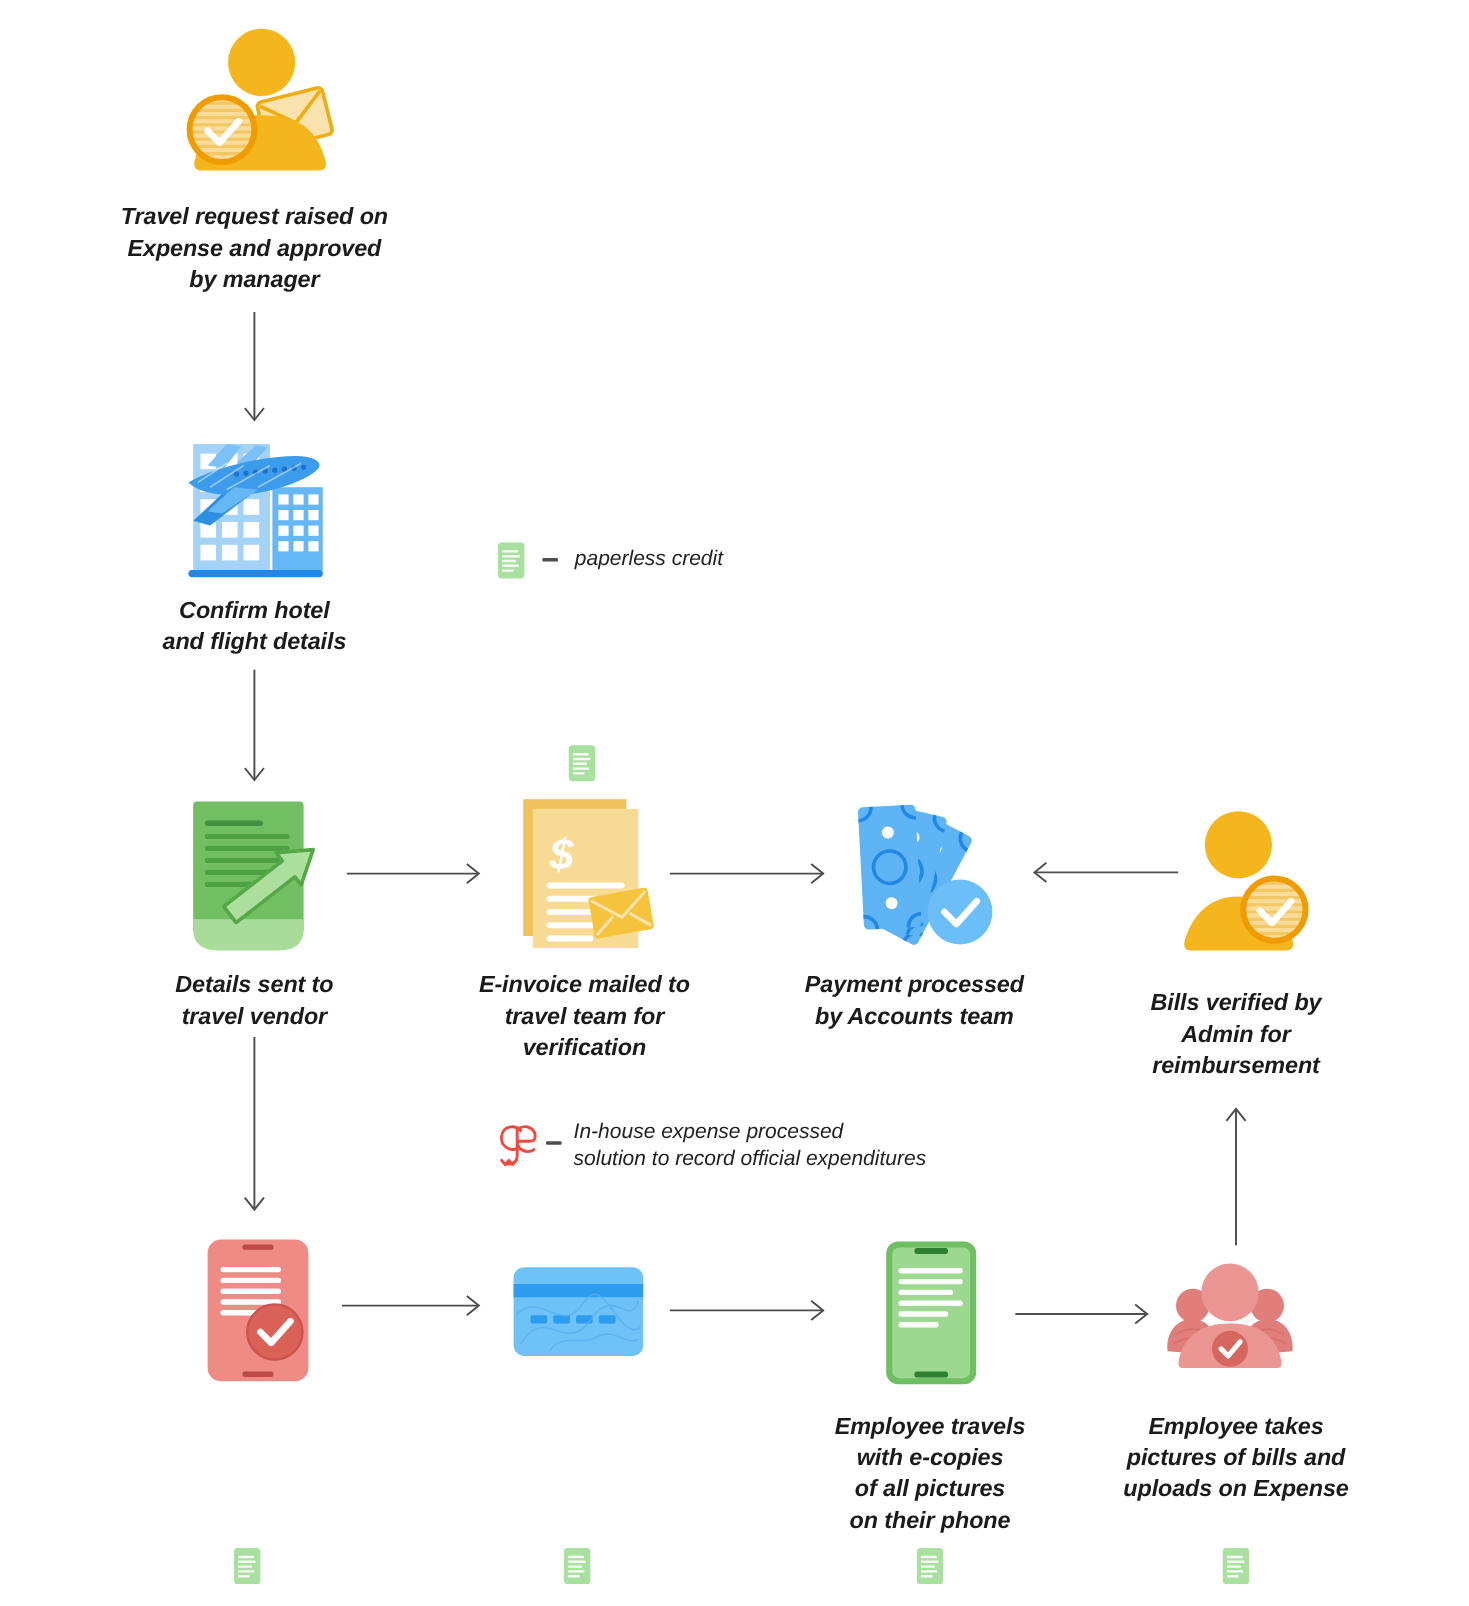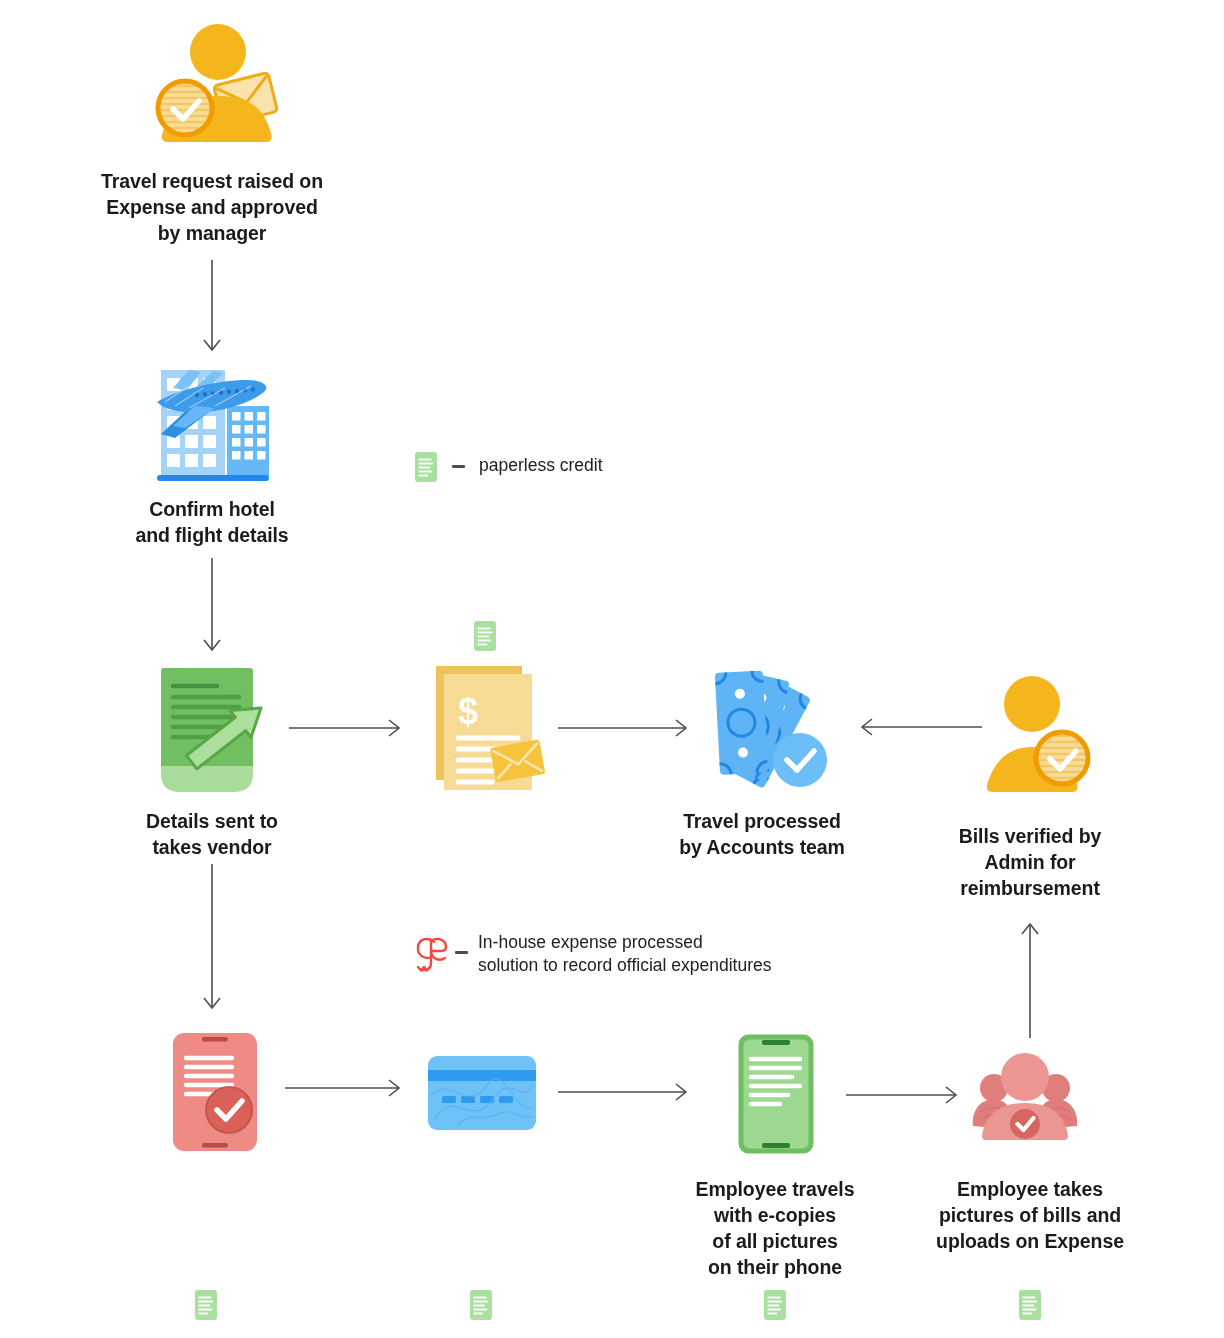--- a/index.html
+++ b/index.html
@@ -1,17 +1,17 @@
 <!DOCTYPE html>
 <html><head>
 <meta charset="utf-8">
 <style>
   html,body{margin:0;padding:0;background:#fff;}
   .canvas{position:relative;width:1136px;height:1338px;background:#ffffff;overflow:hidden;
-          font-family:"Liberation Sans",sans-serif;}
+          font-family:"Liberation Sans",sans-serif;font-style:italic;}
   .icon{position:absolute;}
   .icon svg{display:block;overflow:visible;}
   .step-label{position:absolute;width:300px;text-align:center;font-weight:700;
               font-size:19.5px;line-height:26px;color:#1b1b1b;white-space:pre-line;
               letter-spacing:-0.1px;}
   .legend-text{position:absolute;font-weight:400;font-size:17.5px;line-height:23px;
                color:#212121;white-space:pre-line;}
   .legend-dash{position:absolute;width:13px;height:2.5px;background:#4d4d4f;border-radius:1px;}
   .arrow{position:absolute;}
   .arrow path{stroke:#4d4d4f;stroke-width:1.6;fill:none;}
@@ -133,21 +133,21 @@
       <rect x="4" y="2" width="92" height="110" rx="3" fill="#72BE63"></rect>
       <g stroke-linecap="round">
         <path d="M16 20 H60" stroke="#429040" stroke-width="4.5"></path>
         <path d="M16 31 H82 M16 41 H82 M16 51 H82 M16 61 H76 M16 71 H70" stroke="#4FA045" stroke-width="4.5"></path>
       </g>
       <path d="M4 100 L96 100 L96 108 Q96 126 76 126 L24 126 Q4 126 4 108 Z" fill="#A9DC9B"></path>
       <polygon points="104,42 73,44.6 78.3,51.3 29.4,89.5 39.8,102.9 88.7,64.7 94,71.4" fill="#ACDE9C" stroke="#55A748" stroke-width="3" stroke-linejoin="round"></polygon>
     </svg>
   </div>
   <div class="step-label" style="left:62px;top:808px">Details sent to
-takes vendor</div>
+travel vendor</div>
 
   <div class="arrow" style="left:289px;top:717px">
     <svg width="112" height="22">
         <path d="M0 11 H109"></path>
         <path d="M100 3 L110 11 L100 19"></path>
       </svg>
   </div>
 
   <div class="icon" style="left:474px;top:621px;width:22px;height:30px">
     <svg width="22" height="30" viewBox="0 0 22 30">
@@ -165,20 +165,23 @@
       <g stroke="#fff" stroke-width="5" stroke-linecap="round">
         <path d="M24 72 H84 M24 83 H84 M24 94 H84 M24 105 H84 M24 116 H58"></path>
       </g>
       <g transform="translate(56,82) rotate(-10)">
         <rect x="0" y="0" width="50" height="35" rx="3" fill="#F6C43C"></rect>
         <path d="M2 3 L25 21 L48 3" fill="none" stroke="#F9E3B3" stroke-width="2.5" stroke-linejoin="round"></path>
         <path d="M2 32 L18 19 M48 32 L32 19" fill="none" stroke="#F9E3B3" stroke-width="2.5"></path>
       </g>
     </svg>
   </div>
+  <div class="step-label" style="left:337px;top:808px">E-invoice mailed to
+travel team for
+verification</div>
 
   <div class="arrow" style="left:558px;top:717px">
     <svg width="130" height="22">
         <path d="M0 11 H127"></path>
         <path d="M118 3 L128 11 L118 19"></path>
       </svg>
   </div>
 
   <div class="icon" style="left:706px;top:666px;width:124px;height:126px">
     <svg width="124" height="126" viewBox="0 0 124 126">
@@ -201,21 +204,21 @@
             <use href="#bill"></use>
           </g>
         <g transform="rotate(-3 16 100)">
             <use href="#bill"></use>
           </g>
       </g>
       <circle cx="94" cy="94" r="27" fill="#6BBEF7"></circle>
       <path d="M81 94 L91 104 L108 85" stroke="#fff" stroke-width="5.5" fill="none" stroke-linecap="round" stroke-linejoin="round"></path>
     </svg>
   </div>
-  <div class="step-label" style="left:612px;top:808px">Travel processed
+  <div class="step-label" style="left:612px;top:808px">Payment processed
 by Accounts team</div>
 
   <div class="arrow" style="left:860px;top:716px">
     <svg width="122" height="22">
         <path d="M122 11 H3"></path>
         <path d="M12 3 L2 11 L12 19"></path>
       </svg>
   </div>
 
   <div class="icon" style="left:984px;top:676px;width:110px;height:124px">

